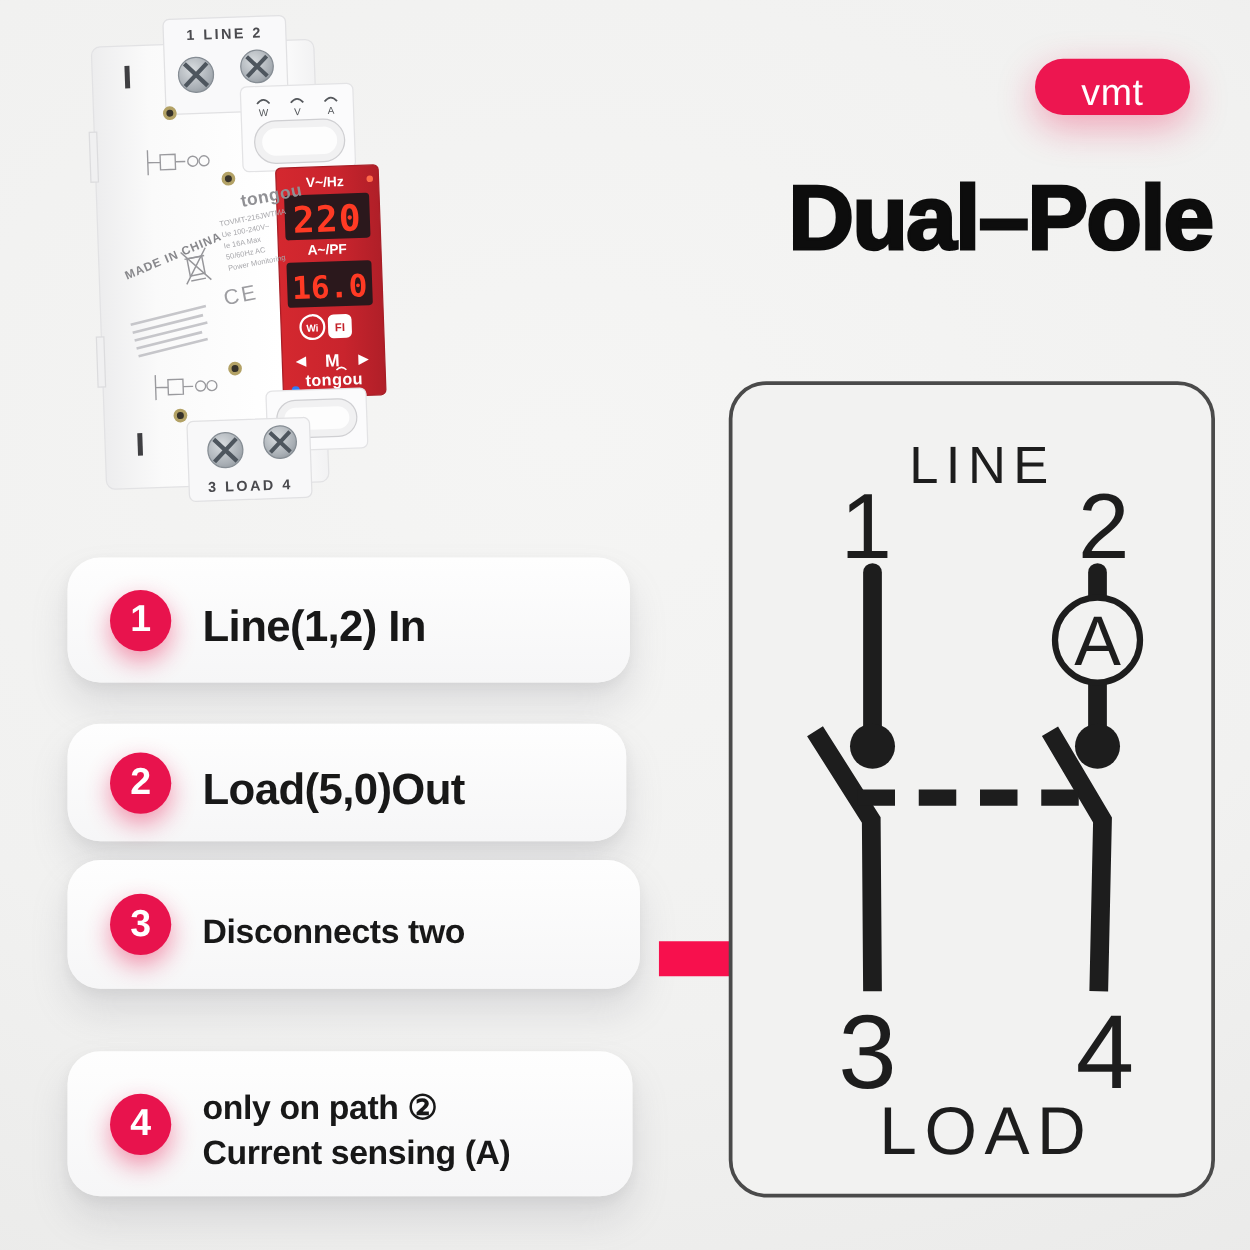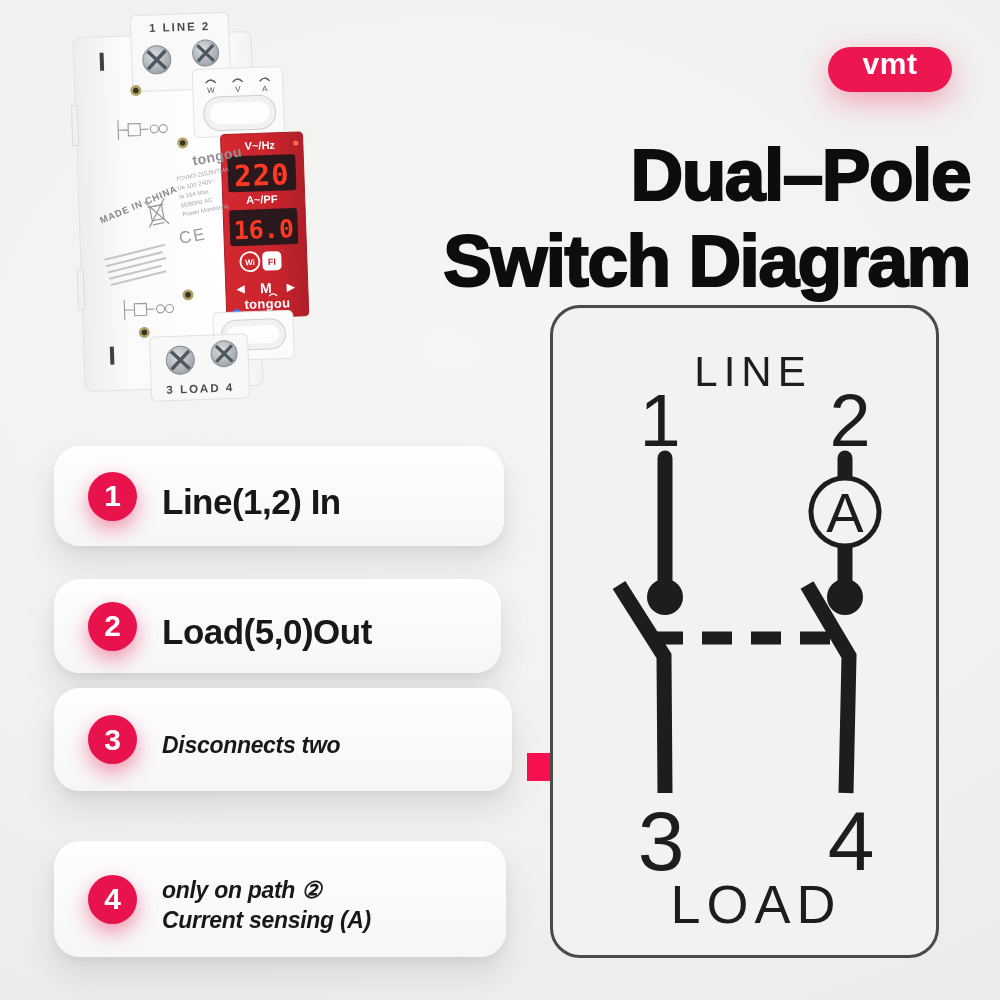--- a/index.html
+++ b/index.html
@@ -4,22 +4,22 @@
 <style>
   html,body{margin:0;padding:0;background:#dddddd;}
   .stage{
     position:relative;width:1000px;height:1000px;overflow:hidden;
     background:radial-gradient(130% 95% at 45% 35%, #f5f5f4 0%, #f1f1f0 50%, #e9e9e8 88%, #e4e4e3 100%);
     font-family:"Liberation Sans",sans-serif;
   }
   
   .vmt-badge{
     position:absolute;left:828px;top:47px;width:124px;height:45px;border-radius:23px;
-    background:#ed1650;color:#fff;display:flex;align-items:flex-start;justify-content:center;
-    font-size:30px;font-weight:700;letter-spacing:.5px;
+    background:#ed1650;color:#fff;display:flex;align-items:flex-end;justify-content:center;
+    font-size:30px;font-weight:400;letter-spacing:.5px;
     box-shadow:0 10px 30px rgba(237,22,80,.35);
   }
   
   .title{
     position:absolute;top:100px;right:30px;text-align:right;color:#0d0d0d;
     font-size:73px;font-weight:800;line-height:1.18;letter-spacing:-1.5px;margin-top:32px;
     -webkit-text-stroke:2.2px #0d0d0d;
   }
   
   .card{
@@ -33,26 +33,26 @@
   .card.c3{top:688px;width:458px;height:103px;}
   .card.c4{top:841px;width:452px;height:116px;}
   .badge-num{
     flex:0 0 49px;width:49px;height:49px;border-radius:50%;
     background:#e8134d;color:#fff;font-size:30px;font-weight:700;
     display:flex;align-items:center;justify-content:center;margin-right:25px;
     box-shadow:0 8px 20px rgba(232,19,77,.45);
   }
   .card-text{font-weight:700;color:#181818;margin-top:12px;}
   .one-line{font-size:35px;letter-spacing:-.5px;}
-  .two-line{font-size:23px;line-height:1.32;letter-spacing:-.3px;font-style:italic;}
+  .two-line{font-size:27px;line-height:1.32;letter-spacing:-.3px;}
   
   .arrow{position:absolute;left:527px;top:732px;width:126px;height:69px;}
   
   .diagram{
-    position:absolute;left:550px;top:305px;width:389px;height:653px;box-sizing:border-box;
+    position:absolute;left:583px;top:305px;width:389px;height:653px;box-sizing:border-box;
     border:3px solid #4a4a4a;border-radius:30px;background:#f2f2f1;
   }
   .diagram svg{display:block;width:383px;height:647px;}
   .dg-ink{fill:#1d1d1d;}
   .dg-stroke{stroke:#1d1d1d;fill:none;}
   .dg-text{font-family:"Liberation Sans",sans-serif;fill:#1d1d1d;}
   
   .device{position:absolute;left:45px;top:6px;width:276px;height:404px;transform:rotate(-2deg);}
   .device svg{display:block;width:276px;height:404px;}
   .dv-label{font-family:"Liberation Sans",sans-serif;font-weight:700;fill:#4a4a4e;}
@@ -204,21 +204,20 @@
       </g>
     </svg>
   </div>
 
   <div class="vmt-badge">
     <span>vmt</span>
   </div>
 
   <div class="title">
     <div>Dual–Pole</div>
-    <div>Switch Diagram</div>
   </div>
 
   <div class="card c1">
     <div class="badge-num">1</div>
     <div class="card-text one-line">Line(1,2) In</div>
   </div>
   <div class="card c2">
     <div class="badge-num">2</div>
     <div class="card-text one-line">Load(5,0)Out</div>
   </div>

